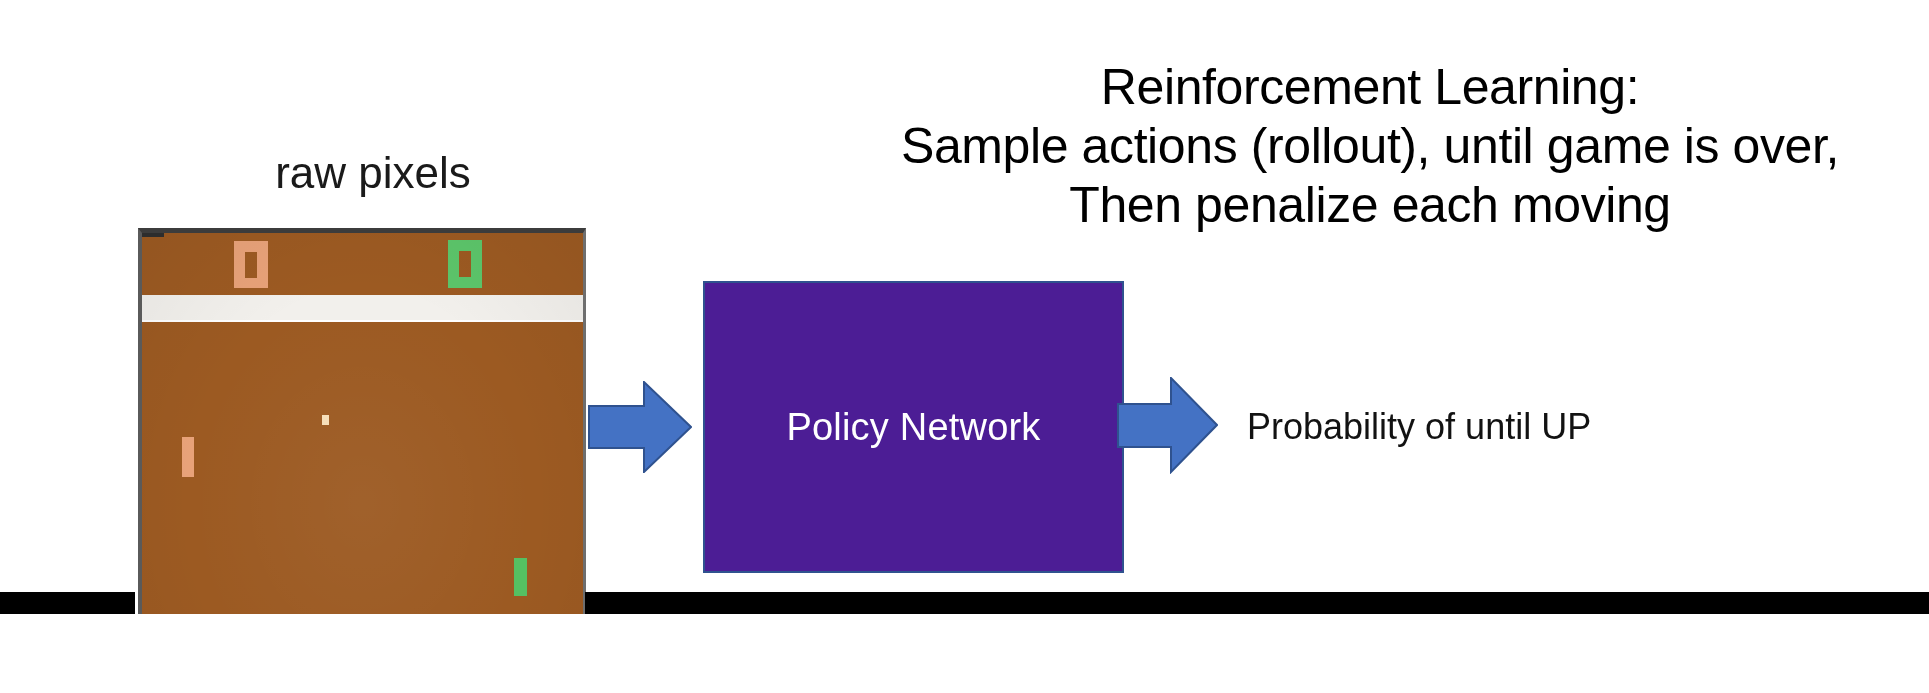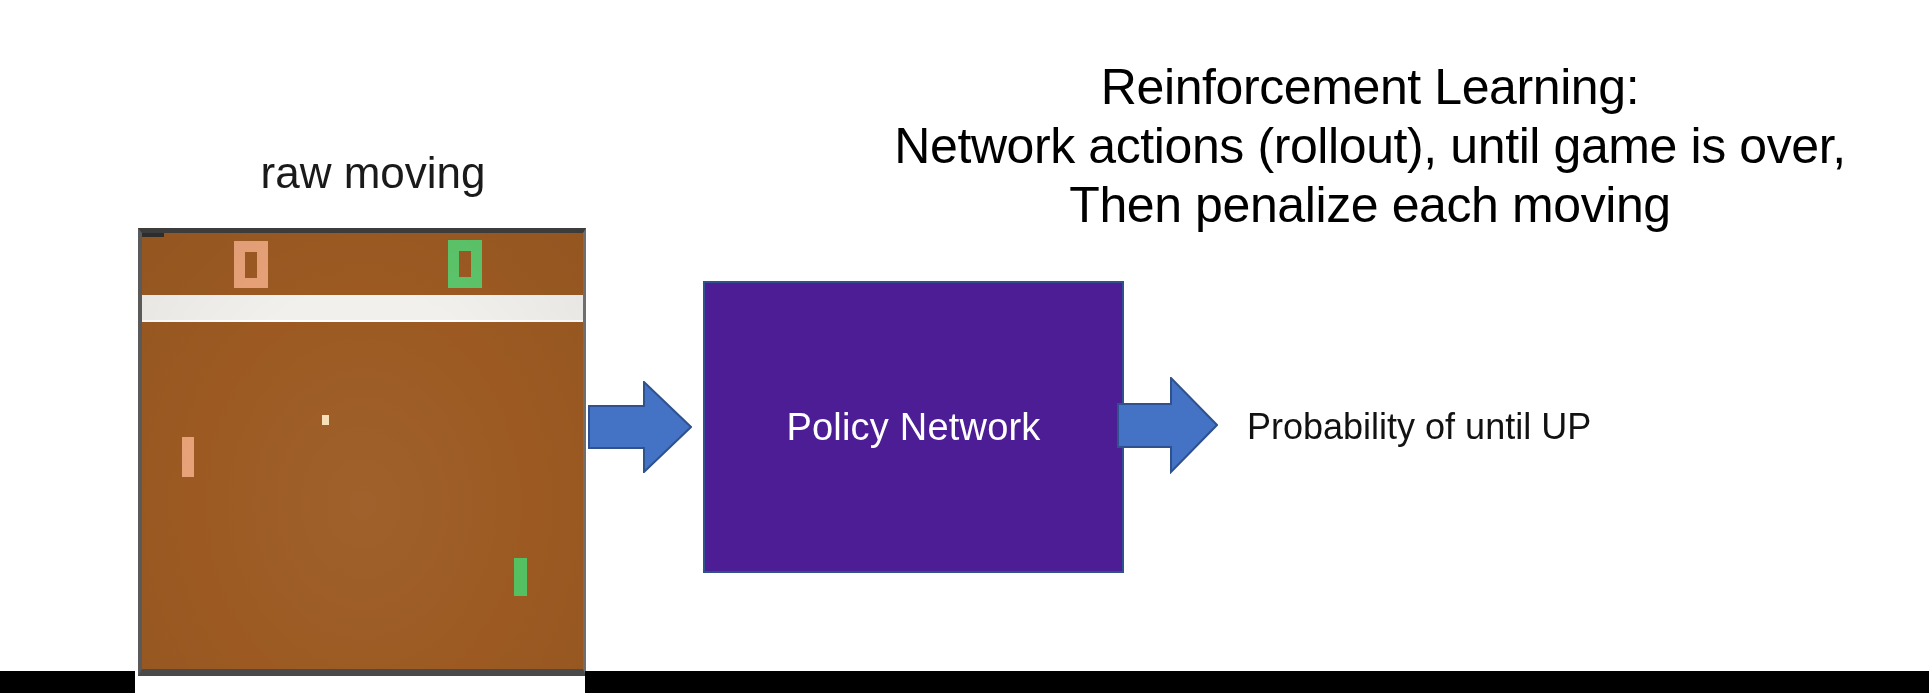--- a/index.html
+++ b/index.html
@@ -7,21 +7,21 @@
     margin: 0;
     padding: 0;
     background: #ffffff;
   }
   body {
     font-family: "Liberation Sans", sans-serif;
   }
   #slide {
     position: relative;
     width: 1929px;
-    height: 693px;
+    height: 614px;
     background: #ffffff;
     overflow: hidden;
   }
 
   
   #title-block {
     position: absolute;
     left: 820px;
     top: 58px;
     width: 1100px;
@@ -199,25 +199,25 @@
   #bottom-bar-left  { left: 0px;   width: 135px; }
   #bottom-bar-right { left: 585px; width: 1344px; }
 </style>
 </head>
 <body>
 
 <div id="slide">
 
   <div id="title-block">
     <span class="title-line">Reinforcement Learning:</span>
-    <span class="title-line">Network actions (rollout), until game is over,</span>
+    <span class="title-line">Sample actions (rollout), until game is over,</span>
     <span class="title-line">Then penalize each moving</span>
   </div>
 
-  <div id="raw-pixels-label">raw moving</div>
+  <div id="raw-pixels-label">raw pixels</div>
 
   <div id="game-screen">
     <div id="game-field">
       <div id="corner-nick"></div>
       <div id="score-left"></div>
       <div id="score-right"></div>
       <div id="divider-band"></div>
       <div id="paddle-left"></div>
       <div id="paddle-right"></div>
       <div id="ball"></div>

